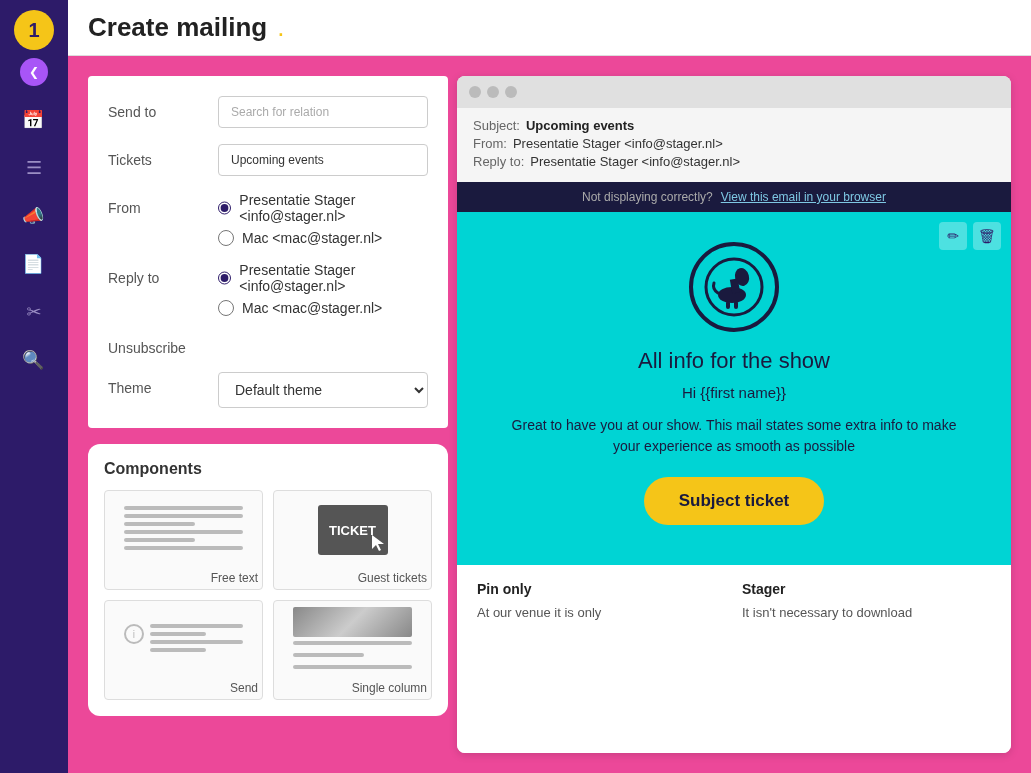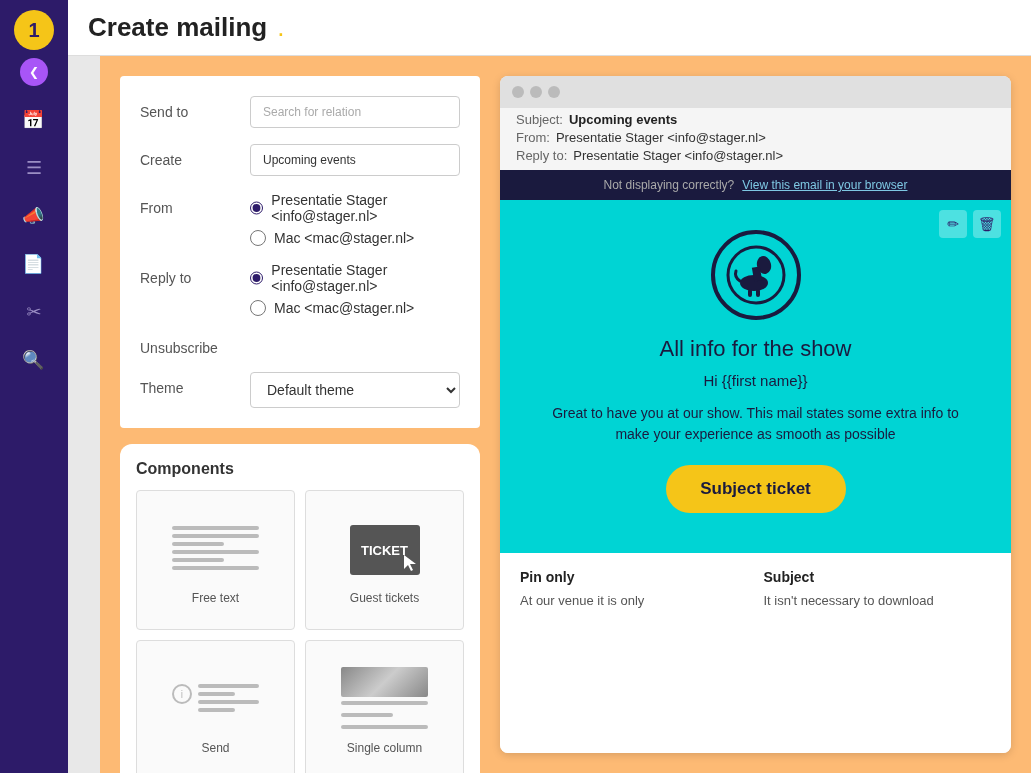--- a/index.html
+++ b/index.html
@@ -75,24 +75,23 @@
     .header-dot {
       color: #f5c518;
       font-size: 26px;
     }
 
     
     .content-area {
       display: flex;
       flex: 1;
       overflow: hidden;
-      background: #fdba74;
+      background: #ec4899;
       padding: 20px;
-      gap: 20px;
-      margin-left: 32px;
+      gap: 9px;
     }
 
     
     .left-panel {
       width: 360px;
       flex-shrink: 0;
     }
     .form-section {
       background: white;
       border-radius: 4px;
@@ -170,24 +169,24 @@
       margin-bottom: 12px;
     }
     .components-grid {
       display: grid;
       grid-template-columns: 1fr 1fr;
       gap: 10px;
     }
     .component-card {
       border: 1px solid #ddd;
       border-radius: 4px;
-      padding: 24px;
+      padding: 4px;
       display: flex;
       flex-direction: column;
-      align-items: center;
+      align-items: flex-end;
       cursor: pointer;
       background: #fafafa;
     }
     .component-preview {
       width: 100%;
       height: 70px;
       display: flex;
       flex-direction: column;
       align-items: center;
       justify-content: center;
@@ -266,21 +265,21 @@
       gap: 6px;
       flex-shrink: 0;
     }
     .window-dot {
       width: 12px; height: 12px;
       border-radius: 50%;
       background: #bbb;
     }
     .email-header {
       background: #f5f5f5;
-      padding: 4px 16px;
+      padding: 10px 16px;
       font-size: 13px;
       color: #333;
       flex-shrink: 0;
     }
     .email-header-row { margin-bottom: 3px; display: flex; gap: 6px; }
     .email-header-label { color: #666; font-size: 13px; }
     .email-header-value { font-size: 13px; color: #333; }
     .email-header-value.bold { font-weight: bold; color: #222; }
     .email-body {
       flex: 1;
@@ -413,21 +412,21 @@
       <div class="form-section">
 
         <div class="form-row">
           <div class="form-label">Send to</div>
           <div class="form-control">
             <input type="text" class="form-input" placeholder="Search for relation" style="">
           </div>
         </div>
 
         <div class="form-row">
-          <div class="form-label">Create</div>
+          <div class="form-label">Tickets</div>
           <div class="form-control">
             <input type="text" class="form-input" value="Upcoming events" style="">
           </div>
         </div>
 
         <div class="form-row">
           <div class="form-label">From</div>
           <div class="form-control radio-group">
             <label class="radio-option">
               <input type="radio" name="from" checked="" style="">
@@ -599,21 +598,21 @@
             <div class="email-body-text">Great to have you at our show. This mail states some extra info to make your experience as smooth as possible</div>
             <div class="download-btn">Subject ticket</div>
           </div>
 
           <div class="email-footer-section">
             <div class="footer-col">
               <div class="footer-col-title">Pin only</div>
               <div class="footer-col-text">At our venue it is only</div>
             </div>
             <div class="footer-col">
-              <div class="footer-col-title">Subject</div>
+              <div class="footer-col-title">Stager</div>
               <div class="footer-col-text">It isn't necessary to download</div>
             </div>
           </div>
 
         </div>
       </div>
     </div>
 
   </div>
 </div>

